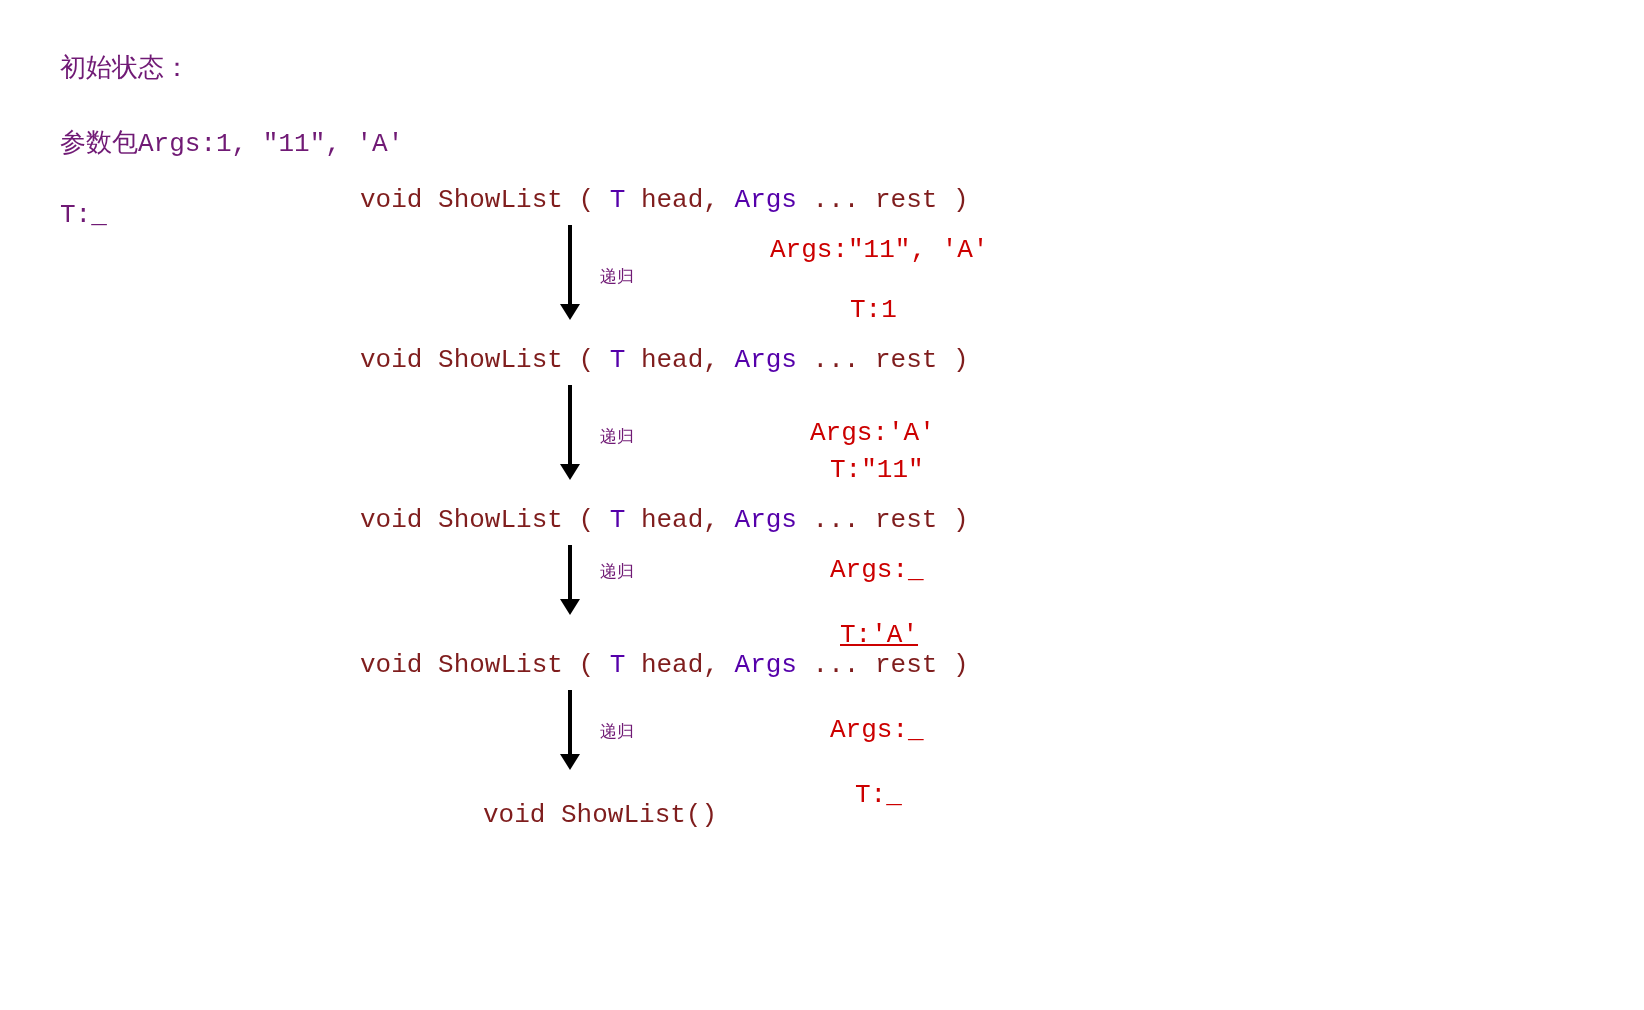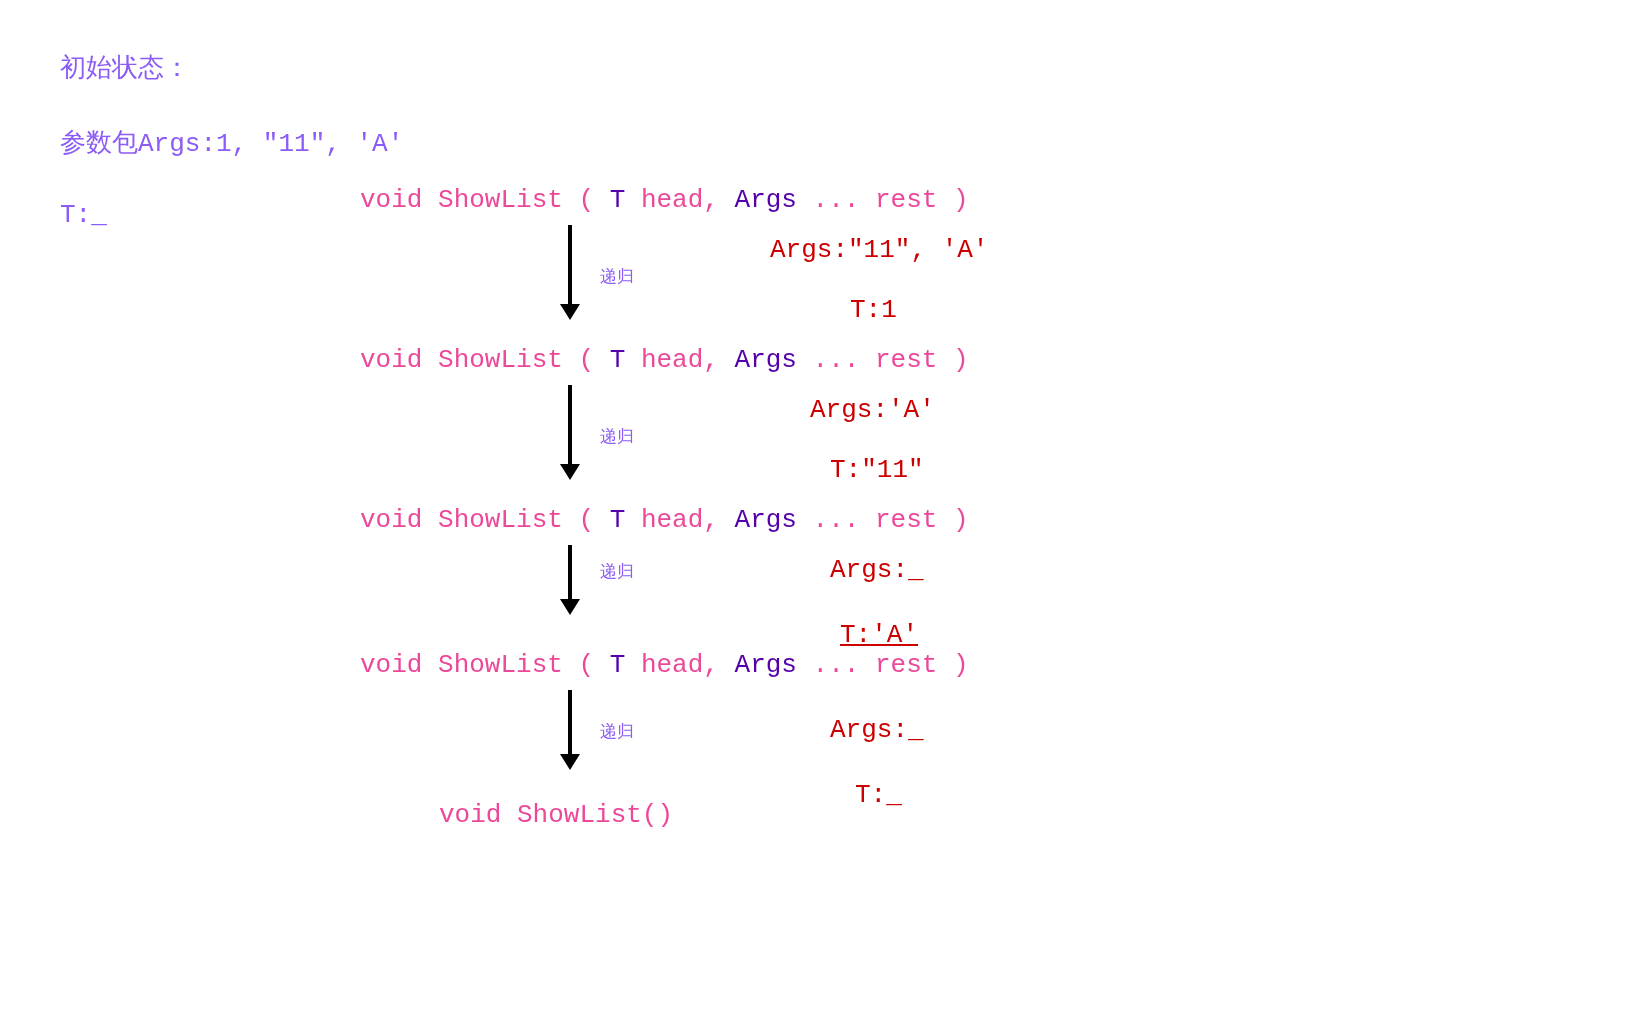--- a/index.html
+++ b/index.html
@@ -9,30 +9,30 @@
     }
     body {
       font-family: "Courier New", Consolas, Monaco, monospace;
       font-size: 24px;
       background: white;
       width: 1644px;
       height: 1010px;
       position: relative;
     }
     .blue {
-      color: #8b5cf6;
+      color: #701a75;
     }
     .red {
       color: #CC0000;
     }
     .purple {
       color: #5500AA;
     }
     .black {
-      color: #ec4899;
+      color: #7f1d1d;
     }
     .header-section {
       position: absolute;
       left: 60px;
       top: 50px;
     }
     .header-line {
       margin-bottom: 40px;
       font-size: 26px;
     }
@@ -75,21 +75,21 @@
       white-space: nowrap;
     }
     .t-label {
       position: absolute;
       left: 850px;
       font-size: 26px;
       white-space: nowrap;
     }
     .final-sig {
       position: absolute;
-      left: 439px;
+      left: 483px;
       font-size: 26px;
     }
   </style>
 </head>
 <body>
 
 <div class="header-section">
   <div class="header-line blue">初始状态：</div>
   <div class="header-line blue">参数包Args:1, "11", 'A'</div>
   <div class="header-line blue">T:_</div>
@@ -125,21 +125,21 @@
   <span class="purple">Args</span>
   <span class="black">... rest</span>
   <span class="black">)</span>
 </div>
 
 <div class="arrow-container" style="top: 385px;">
   <div class="arrow-line"></div>
   <div class="arrow-head"></div>
 </div>
 <div class="recurse-label blue" style="top: 425px;">递归</div>
-<div class="args-label red" style="top: 395px; left: 810px;">Args:'A'</div>
+<div class="args-label red" style="top: 418px; left: 810px;">Args:'A'</div>
 <div class="t-label red" style="top: 455px; left: 830px;">T:"11"</div>
 
 <div class="signature-row" style="top: 505px;">
   <span class="black">void</span>
   <span class="black"> </span>
   <span class="black">ShowList</span>
   <span class="black">(</span>
   <span class="purple">T</span>
   <span class="black"> head, </span>
   <span class="purple">Args</span>

